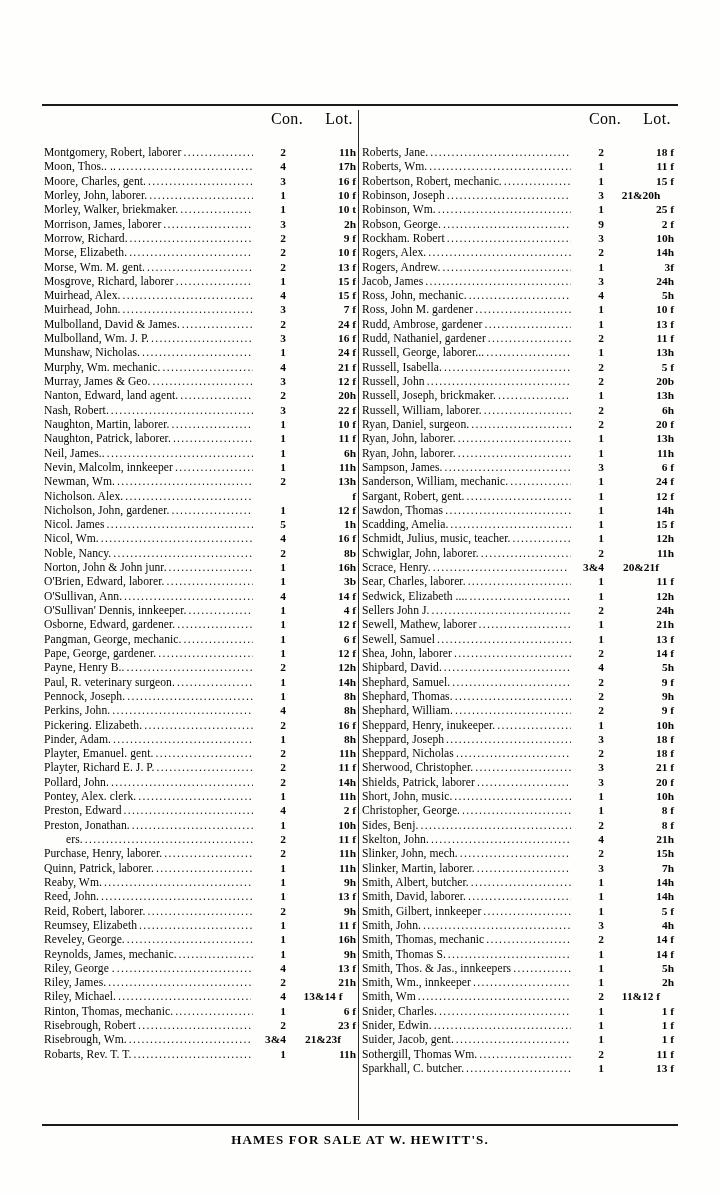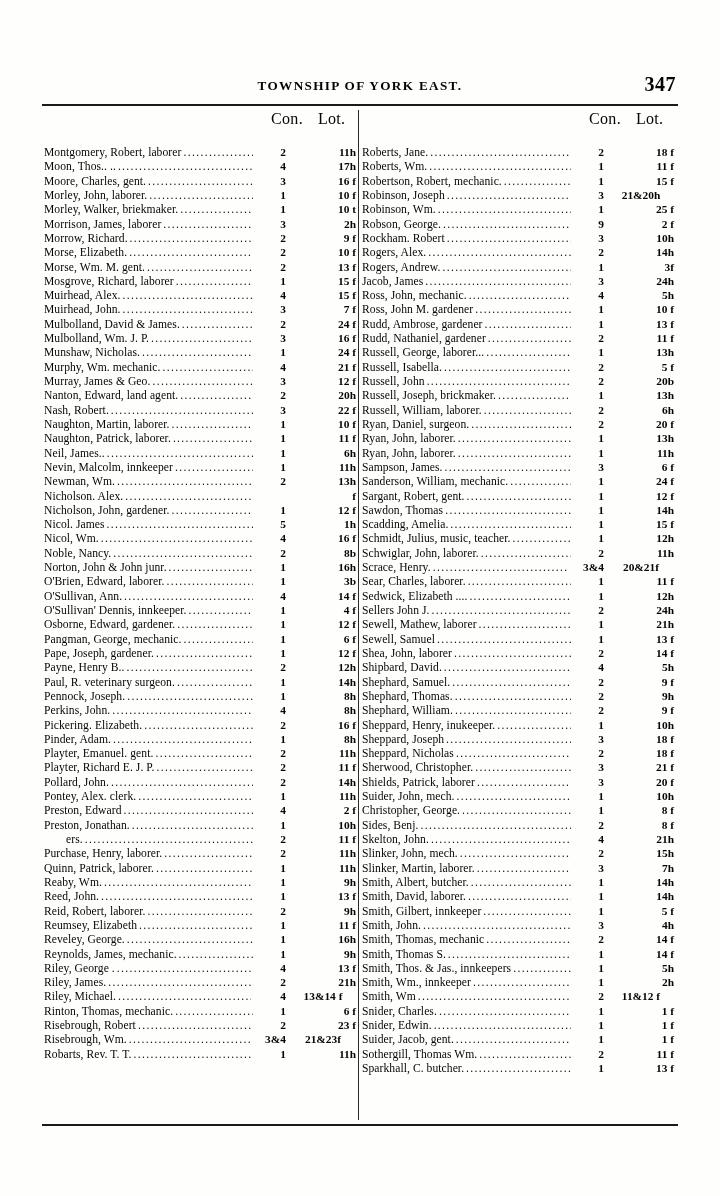--- a/index.html
+++ b/index.html
@@ -97,21 +97,21 @@
     font-weight: normal;
   }
   .colhead .ch-spacer { flex: 1 1 auto; }
   .colhead .ch-con {
     width: 62px;
     text-align: center;
     letter-spacing: 0.3px;
   }
   .colhead .ch-lot {
     width: 42px;
-    text-align: left;
+    text-align: center;
     letter-spacing: 0.3px;
   }
 
   .entries { margin-top: 18px; }
 
   .entry {
     display: flex;
     align-items: baseline;
     height: 14.32px;
     font-size: 11.6px;
@@ -165,24 +165,20 @@
     font-weight: bold;
     font-size: 13px;
     letter-spacing: 1.1px;
   }
 </style>
 </head>
 <body>
 
 <div class="page">
 
-  <div class="running-head">
-    <div class="head-title">TOWNSHIP OF YORK EAST.</div>
-    <div class="head-folio">347</div>
-  </div>
 
   <div class="rule-top"></div>
   <div class="rule-vert"></div>
 
   <div class="col col-left">
     <div class="colhead">
       <span class="ch-spacer"></span>
       <span class="ch-con">Con.</span>
       <span class="ch-lot">Lot.</span>
     </div>
@@ -391,21 +387,21 @@
           <span class="e-con">1</span>
           <span class="e-lot">12 f</span>
         </div>
         <div class="entry">
           <span class="e-name">Pangman, George, mechanic.</span>
           <span class="e-leader">...........................................................</span>
           <span class="e-con">1</span>
           <span class="e-lot">6 f</span>
         </div>
         <div class="entry">
-          <span class="e-name">Pape, Joseph, gardener.</span>
+          <span class="e-name">Pape, George, gardener.</span>
           <span class="e-leader">...........................................................</span>
           <span class="e-con">1</span>
           <span class="e-lot">12 f</span>
         </div>
         <div class="entry">
           <span class="e-name">Payne, Henry B..</span>
           <span class="e-leader">...........................................................</span>
           <span class="e-con">2</span>
           <span class="e-lot">12h</span>
         </div>
@@ -845,21 +841,21 @@
           <span class="e-con">3</span>
           <span class="e-lot">21 f</span>
         </div>
         <div class="entry">
           <span class="e-name">Shields, Patrick, laborer</span>
           <span class="e-leader">...........................................................</span>
           <span class="e-con">3</span>
           <span class="e-lot">20 f</span>
         </div>
         <div class="entry">
-          <span class="e-name">Suider, John, mech.</span>
+          <span class="e-name">Short, John, music.</span>
           <span class="e-leader">...........................................................</span>
           <span class="e-con">1</span>
           <span class="e-lot">10h</span>
         </div>
         <div class="entry">
           <span class="e-name">Christopher, George.</span>
           <span class="e-leader">...........................................................</span>
           <span class="e-con">1</span>
           <span class="e-lot">8 f</span>
         </div>
@@ -968,14 +964,15 @@
         <div class="entry">
           <span class="e-name">Sparkhall, C. butcher.</span>
           <span class="e-leader">...........................................................</span>
           <span class="e-con">1</span>
           <span class="e-lot">13 f</span>
         </div>
       </div>
   </div>
 
   <div class="rule-bottom"></div>
+  <div class="imprint">HAMES FOR SALE AT W. HEWITT'S.</div>
 
 </div>
 
 </body></html>

